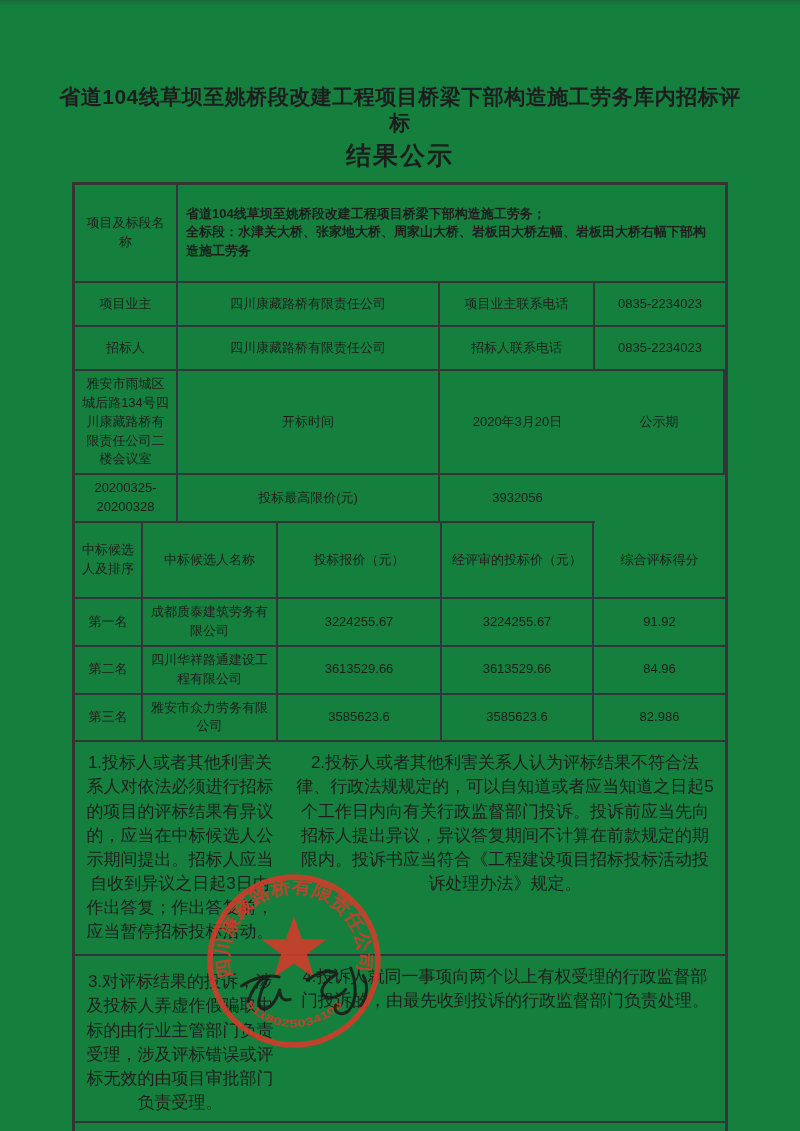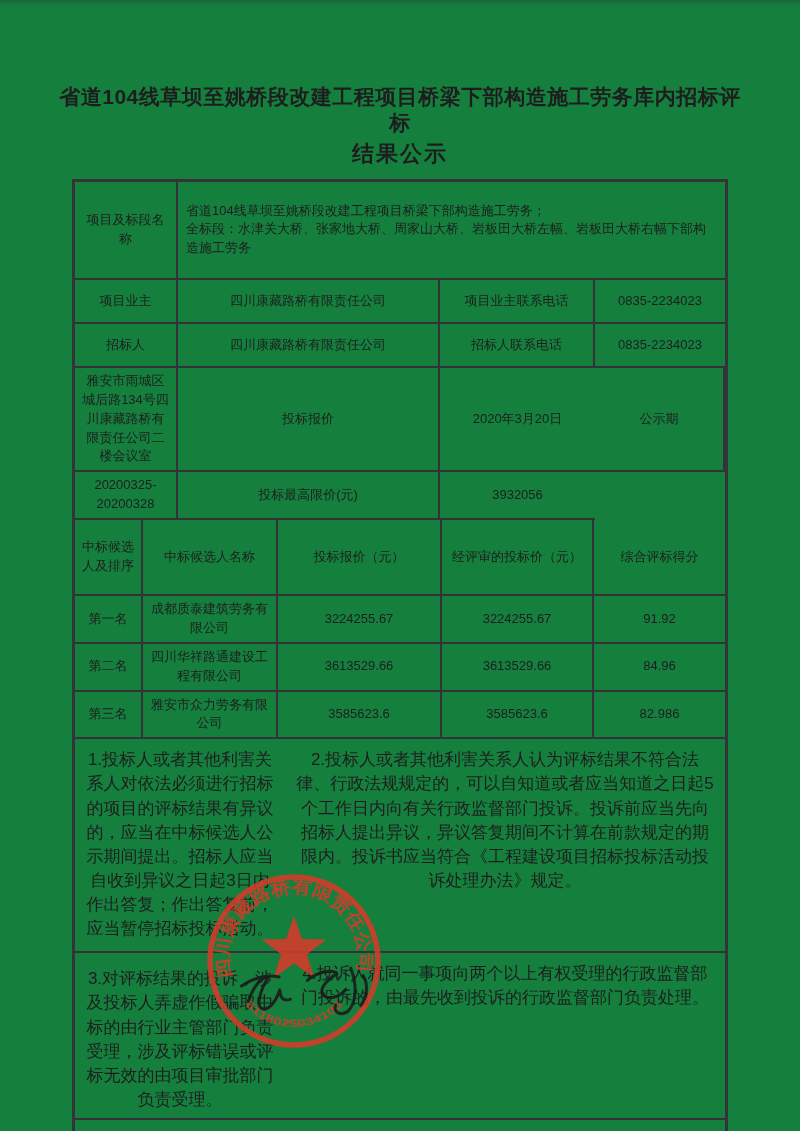--- a/index.html
+++ b/index.html
@@ -10,38 +10,38 @@
   }
   .paper::before{
     content:""; position:absolute; left:0; top:0; right:0; height:6px;
     background:linear-gradient(to bottom, rgba(40,40,45,.28), rgba(40,40,45,0));
     pointer-events:none;
   }
   .title {
     margin:84px auto 0; width:692px; text-align:center;
     font-size:21px; font-weight:bold; line-height:1.25; letter-spacing:.5px;
   }
-  .subtitle { margin:2px auto 0; text-align:center; font-size:22px; font-weight:bold; letter-spacing:2px; }
+  .subtitle { margin:2px auto 0; text-align:center; font-size:25px; font-weight:bold; letter-spacing:2px; }
 
   .doc-table { width:650px; margin:10px auto 0; border:3px solid #343438; }
   .sec { display:grid; }
   .sec-info  { grid-template-columns:103px 262px 155px 130px; }
   .sec-cand  { grid-template-columns:68px 135px 164px 152px 131px; }
   .sec-obj   { grid-template-columns:210px 440px; }
   .cell {
     border-right:2px solid #343438; border-bottom:2px solid #343438;
     display:flex; align-items:center; justify-content:center;
     font-size:13px; line-height:1.45; text-align:center; padding:4px 6px;
     box-sizing:border-box; background:transparent;
   }
   .cell.last { border-right:none; }
   .cell.leftal { justify-content:flex-start; text-align:left; }
   .h46{min-height:46px}.h44{min-height:44px}.h42{min-height:42px}
   .hdr{min-height:76px}.r1{min-height:48px}.r2{min-height:46px}.r3{min-height:44px}
-  .project-value{display:block; padding:20px 8px;}
+  .project-value{display:block; padding:20px 8px;font-weight:bold;}
   .project-value div{margin:0;}
   .obj-label{grid-row:1 / 7;}
   .obj-item{display:block; padding:9px 10px 10px; text-align:center; font-size:17px; line-height:1.42;}
   .obj-item:nth-child(3){padding-top:14px; padding-bottom:6px;}
   .obj-item:nth-child(7){padding-bottom:20px;}
   .sig-row{
     border-bottom:none; min-height:80px; display:flex; align-items:center;
     justify-content:flex-start; padding-left:8px; font-size:13px;
   }
   
@@ -72,21 +72,21 @@
       <div class="cell h44">四川康藏路桥有限责任公司</div>
       <div class="cell h44">项目业主联系电话</div>
       <div class="cell last h44">0835-2234023</div>
 
       <div class="cell h44">招标人</div>
       <div class="cell h44">四川康藏路桥有限责任公司</div>
       <div class="cell h44">招标人联系电话</div>
       <div class="cell last h44">0835-2234023</div>
 
       <div class="cell h44">雅安市雨城区城后路134号四川康藏路桥有限责任公司二楼会议室</div>
-      <div class="cell h44">投标报价</div>
+      <div class="cell h44">开标时间</div>
       <div class="cell last h44">2020年3月20日</div>
 
       <div class="cell h42">公示期</div>
       <div class="cell h42">20200325-20200328</div>
       <div class="cell h42">投标最高限价(元)</div>
       <div class="cell last h42">3932056</div>
     </div>
 
     <div class="sec sec-cand">
       <div class="cell hdr">中标候选人及排序</div>

